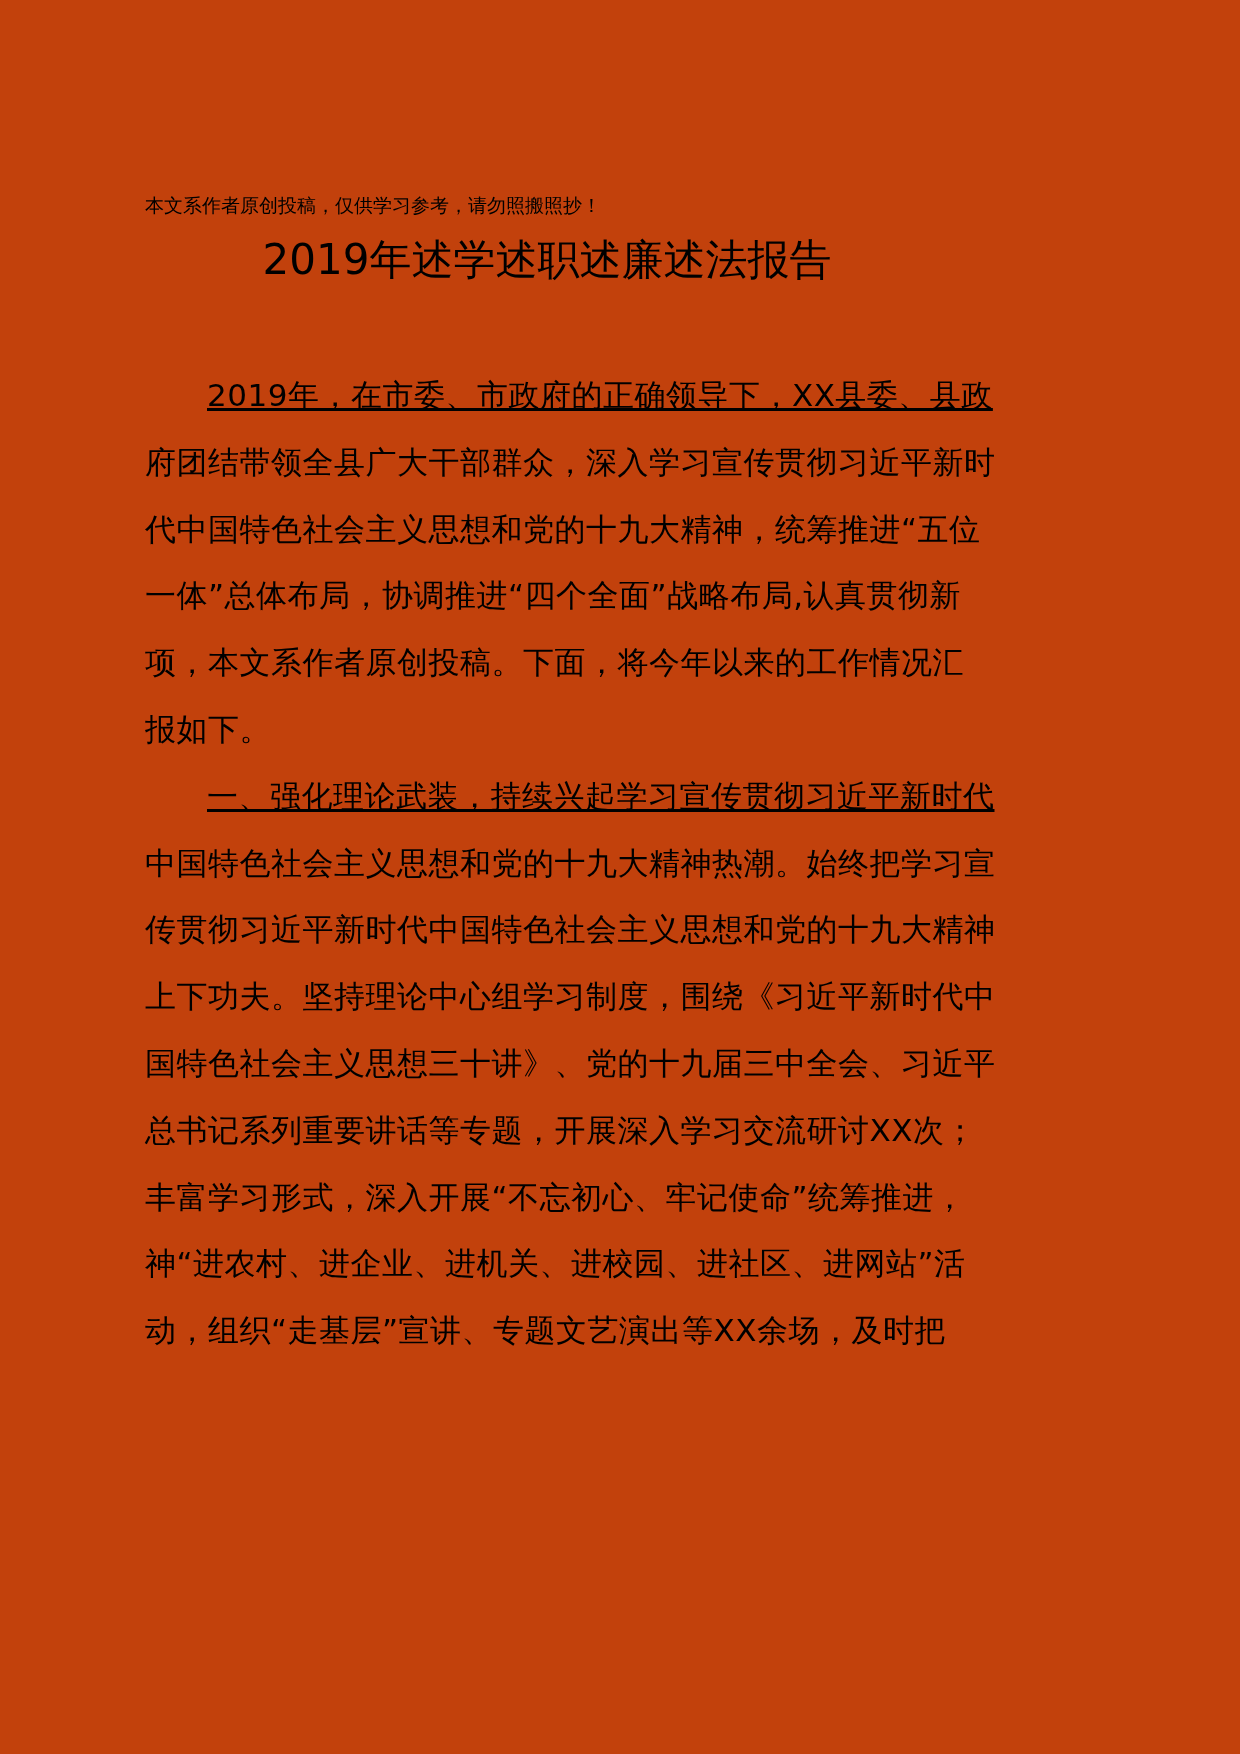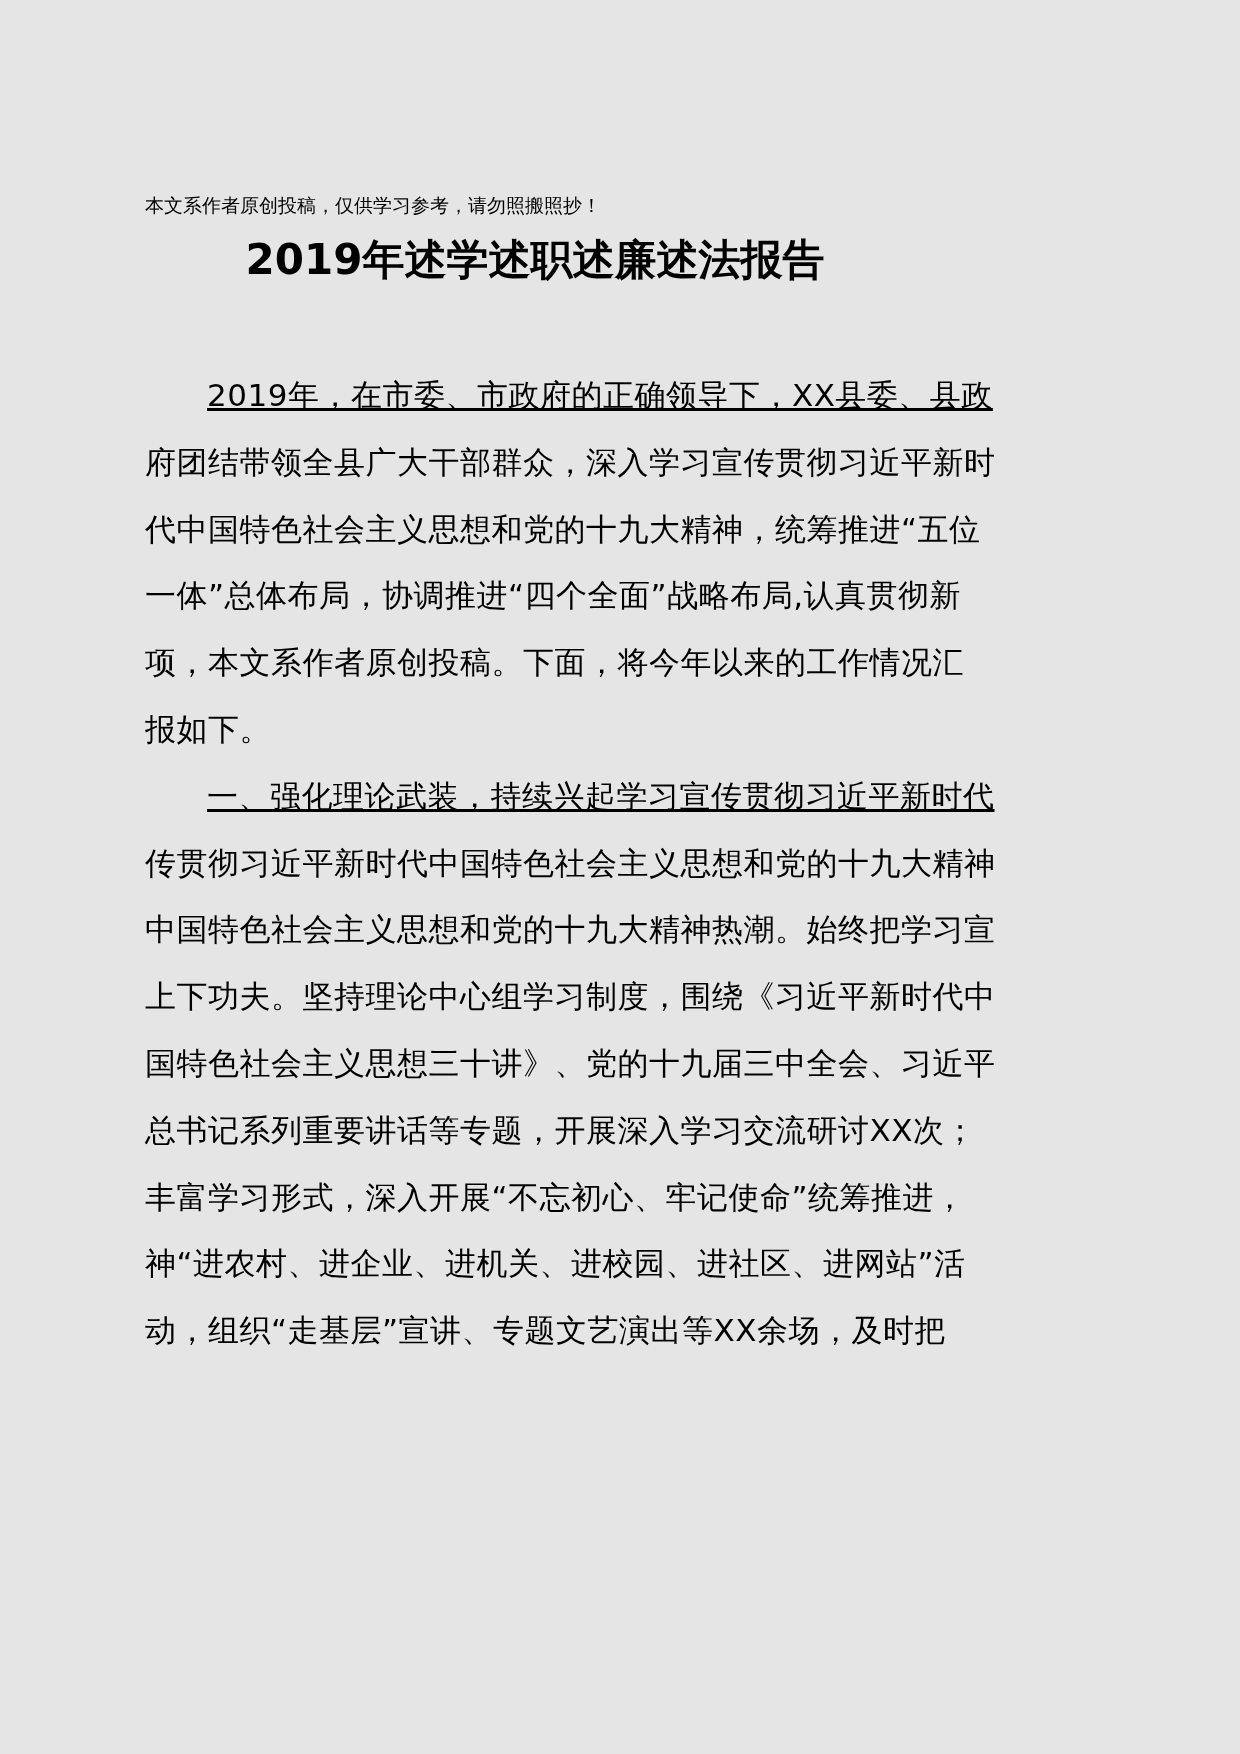--- a/index.html
+++ b/index.html
@@ -14,42 +14,41 @@
       overflow: hidden;
       color: #000000;
       font-family: "DejaVu Sans", "Liberation Sans", sans-serif;
     }
     .page {
       position: absolute;
       left: 0;
       top: 0;
       width: 1240px;
       height: 1754px;
-      background: #e5e5e5;
+      background: #c2410c;
     }
     .notice {
       position: absolute;
       left: 145px;
       top: 192px;
       font-size: 19px;
       line-height: 26px;
       white-space: nowrap;
       letter-spacing: 0px;
     }
     .title {
       position: absolute;
-      left: 0;
+      left: 12px;
       width: 1070px;
       top: 232px;
       text-align: center;
       font-size: 42px;
       line-height: 56px;
       white-space: nowrap;
       font-family: "DejaVu Sans", "Liberation Serif", serif;
-      font-weight: bold;
     }
     .body-text {
       position: absolute;
       left: 145px;
       top: 362px;
       width: 940px;
     }
     .line {
       font-size: 31px;
       height: 66.8px;
@@ -71,22 +70,22 @@
 
   <div class="body-text">
     <div class="line indent">2019年，在市委、市政府的正确领导下，XX县委、县政</div>
     <div class="line">府团结带领全县广大干部群众，深入学习宣传贯彻习近平新时</div>
     <div class="line">代中国特色社会主义思想和党的十九大精神，统筹推进“五位</div>
     <div class="line">一体”总体布局，协调推进“四个全面”战略布局,认真贯彻新</div>
     <div class="line">项，本文系作者原创投稿。下面，将今年以来的工作情况汇</div>
     <div class="line">报如下。</div>
 
     <div class="line indent">一、强化理论武装，持续兴起学习宣传贯彻习近平新时代</div>
+    <div class="line">中国特色社会主义思想和党的十九大精神热潮。始终把学习宣</div>
     <div class="line">传贯彻习近平新时代中国特色社会主义思想和党的十九大精神</div>
-    <div class="line">中国特色社会主义思想和党的十九大精神热潮。始终把学习宣</div>
     <div class="line">上下功夫。坚持理论中心组学习制度，围绕《习近平新时代中</div>
     <div class="line">国特色社会主义思想三十讲》、党的十九届三中全会、习近平</div>
     <div class="line">总书记系列重要讲话等专题，开展深入学习交流研讨XX次；</div>
     <div class="line">丰富学习形式，深入开展“不忘初心、牢记使命”统筹推进，</div>
     <div class="line">神“进农村、进企业、进机关、进校园、进社区、进网站”活</div>
     <div class="line">动，组织“走基层”宣讲、专题文艺演出等XX余场，及时把</div>
   </div>
 </div>
 
 </body></html>

